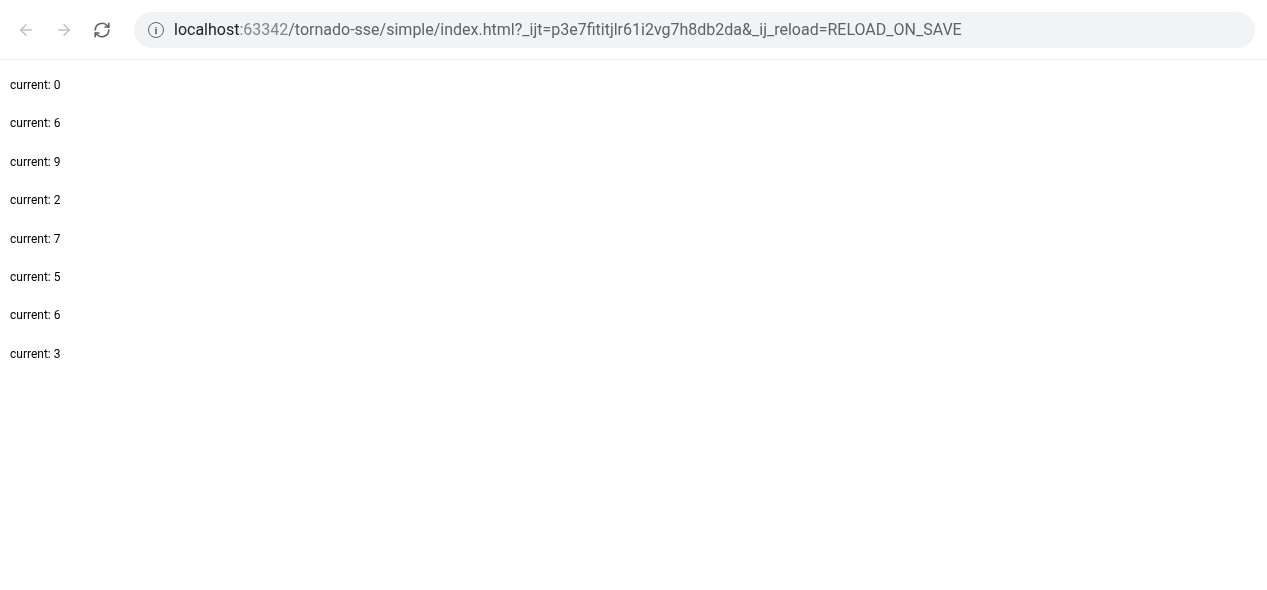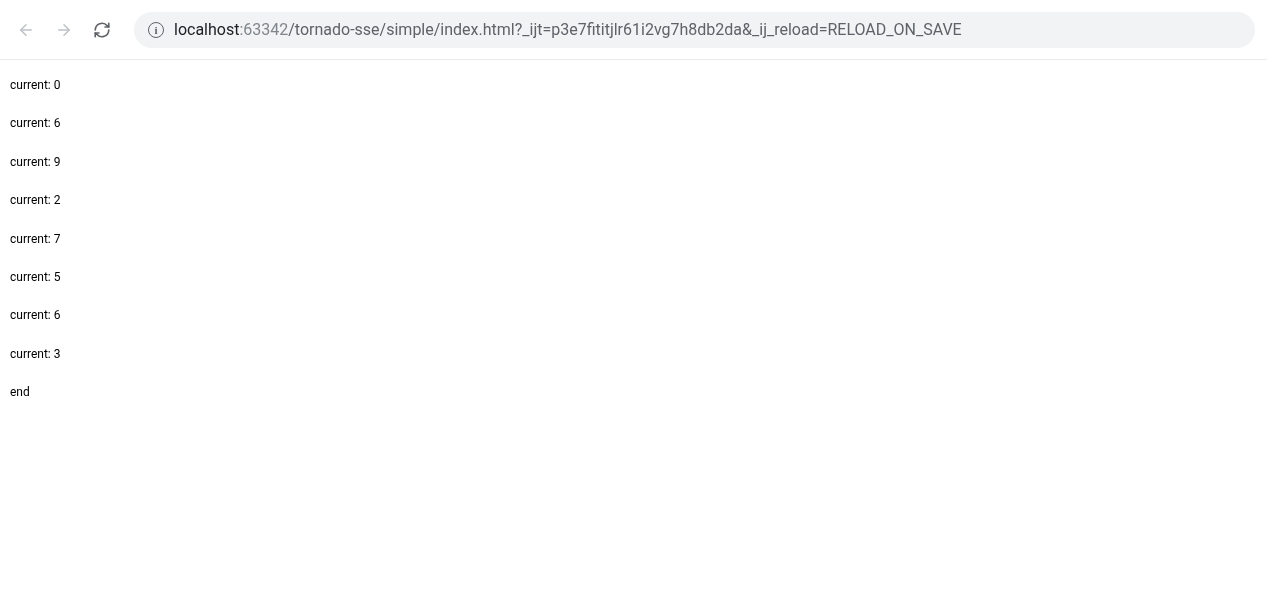--- a/index.html
+++ b/index.html
@@ -125,14 +125,13 @@
 
 <div class="page-content">
   <div class="line">current: 0</div>
   <div class="line">current: 6</div>
   <div class="line">current: 9</div>
   <div class="line">current: 2</div>
   <div class="line">current: 7</div>
   <div class="line">current: 5</div>
   <div class="line">current: 6</div>
   <div class="line">current: 3</div>
-  <div class="line">end</div>
 </div>
 
 </body></html>

